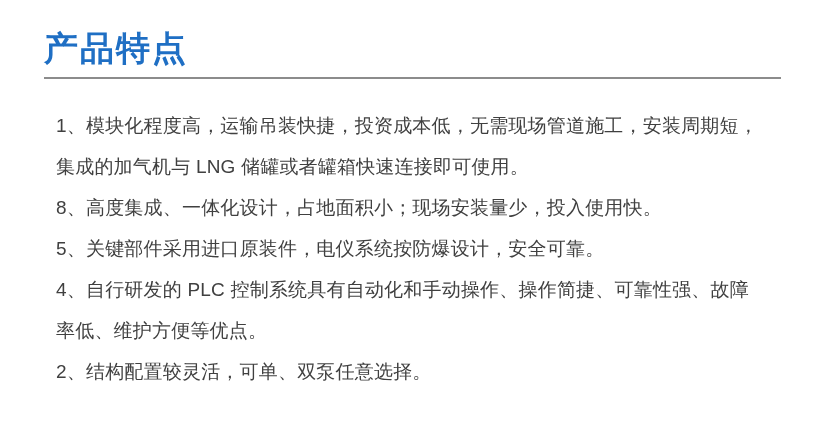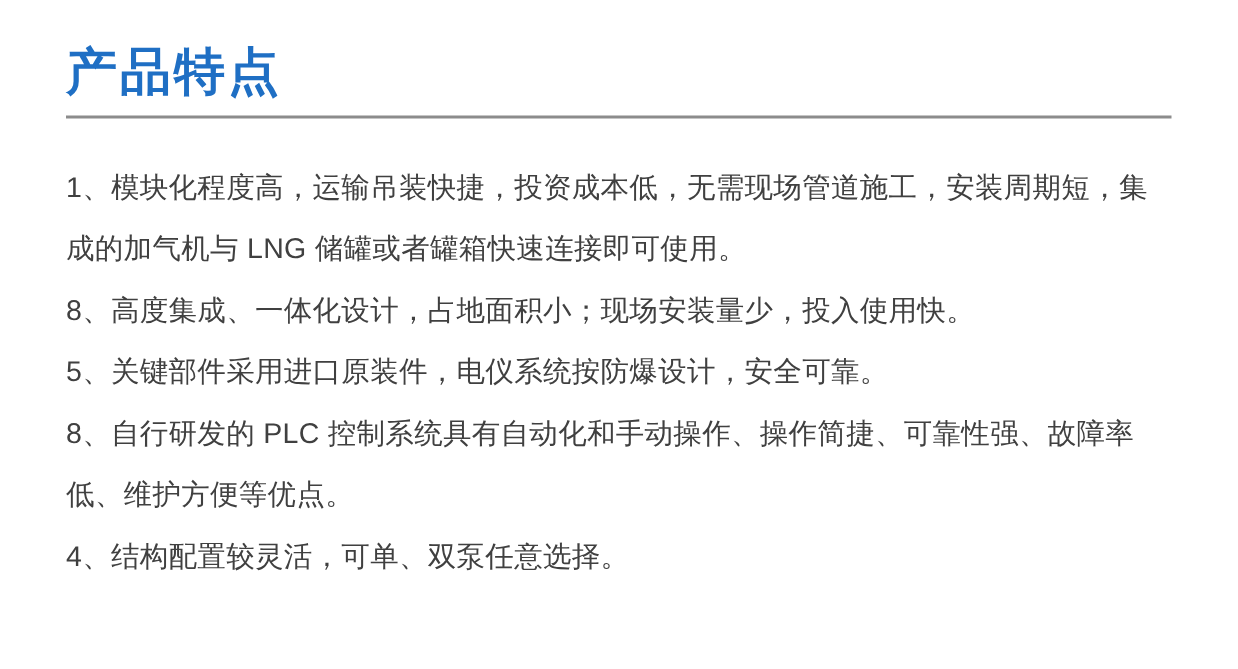--- a/index.html
+++ b/index.html
@@ -33,21 +33,21 @@
     line-height: 1.1;
     margin: 0 0 10px 0;
     padding: 0;
   }
   .heading-rule {
     width: 737px;
     height: 2px;
     background: #8c8c8c;
   }
   .body-list {
-    margin: 0;
+    margin: 12px;
     padding: 0;
     list-style: none;
   }
   .body-item {
     font-size: 19px;
     line-height: 41px;
     color: #404040;
     letter-spacing: 0.2px;
     white-space: normal;
     max-width: 760px;
@@ -60,17 +60,17 @@
 
   <div class="heading-block">
     <h1 class="heading">产品特点</h1>
     <div class="heading-rule"></div>
   </div>
 
   <ul class="body-list">
     <li class="body-item">1、模块化程度高，运输吊装快捷，投资成本低，无需现场管道施工，安装周期短，集成的加气机与 LNG 储罐或者罐箱快速连接即可使用。</li>
     <li class="body-item">8、高度集成、一体化设计，占地面积小；现场安装量少，投入使用快。</li>
     <li class="body-item">5、关键部件采用进口原装件，电仪系统按防爆设计，安全可靠。</li>
-    <li class="body-item">8、自行研发的 PLC 控制系统具有自动化和手动操作、操作简捷、可靠性强、故障率低、维护方便等优点。</li>
-    <li class="body-item">4、结构配置较灵活，可单、双泵任意选择。</li>
+    <li class="body-item">4、自行研发的 PLC 控制系统具有自动化和手动操作、操作简捷、可靠性强、故障率低、维护方便等优点。</li>
+    <li class="body-item">2、结构配置较灵活，可单、双泵任意选择。</li>
   </ul>
 
 </div>
 
 </body></html>

